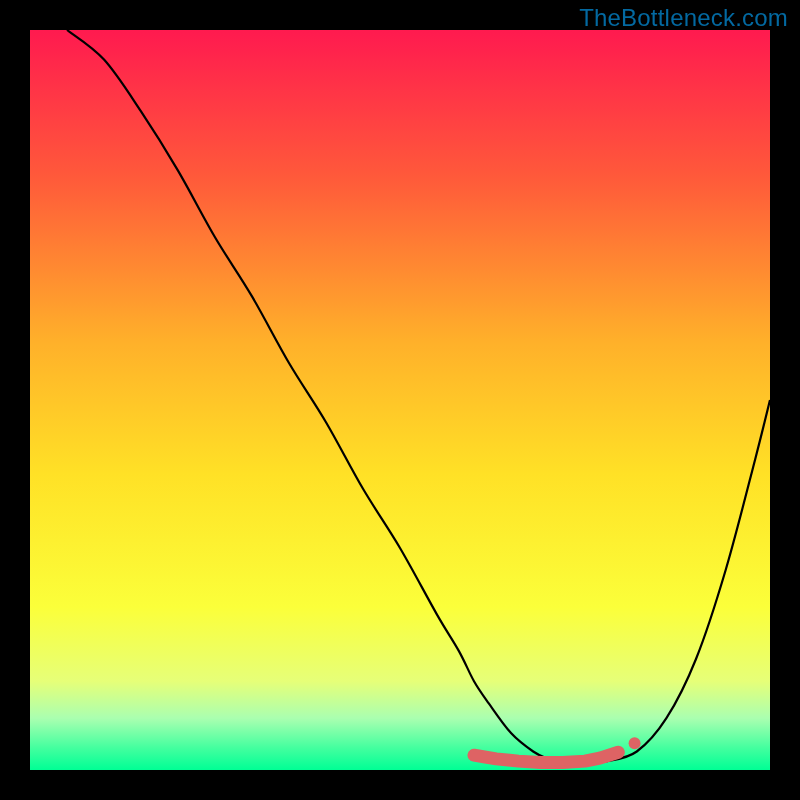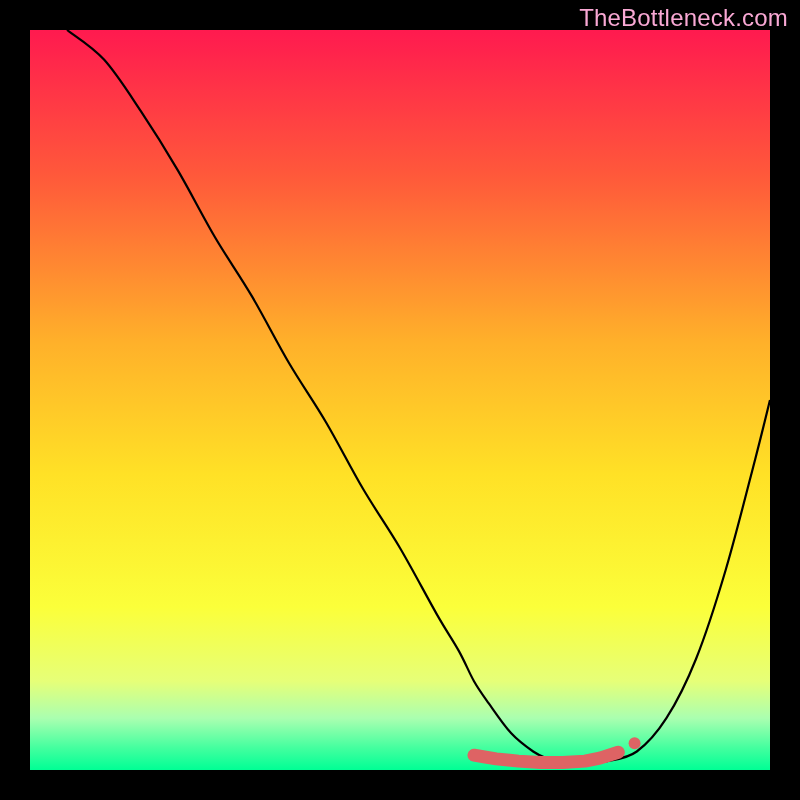--- a/index.html
+++ b/index.html
@@ -14,21 +14,21 @@
   .frame {
     position: relative;
     width: 800px;
     height: 800px;
     background: #000;
   }
   .watermark {
     position: absolute;
     top: 4px;
     right: 12px;
-    color: #f9a8d4;
+    color: #0369a1;
     font-size: 24px;
     font-weight: 500;
     letter-spacing: 0.2px;
     z-index: 10;
   }
   .plot-outer {
     position: absolute;
     left: 30px;
     top: 30px;
     width: 740px;

